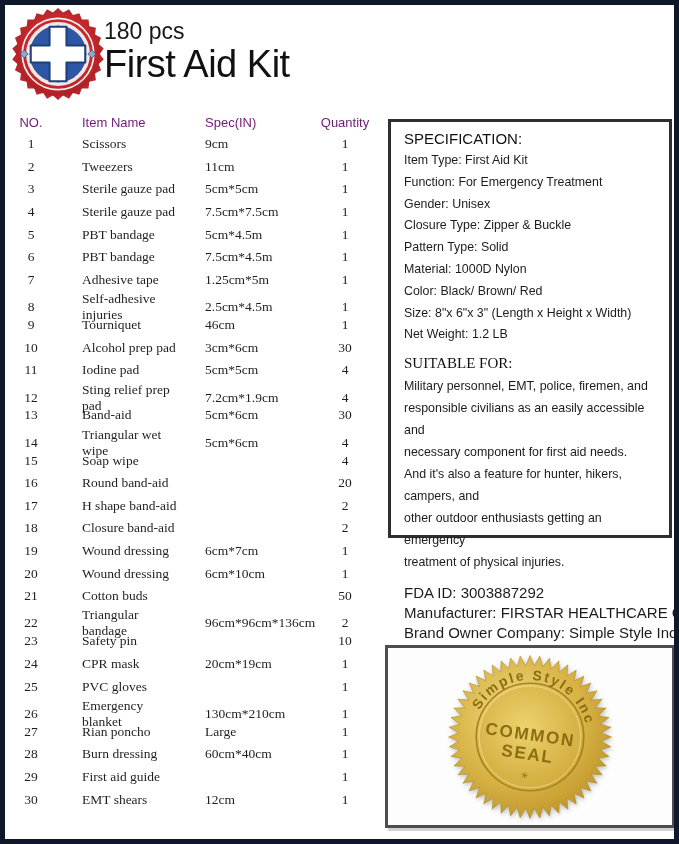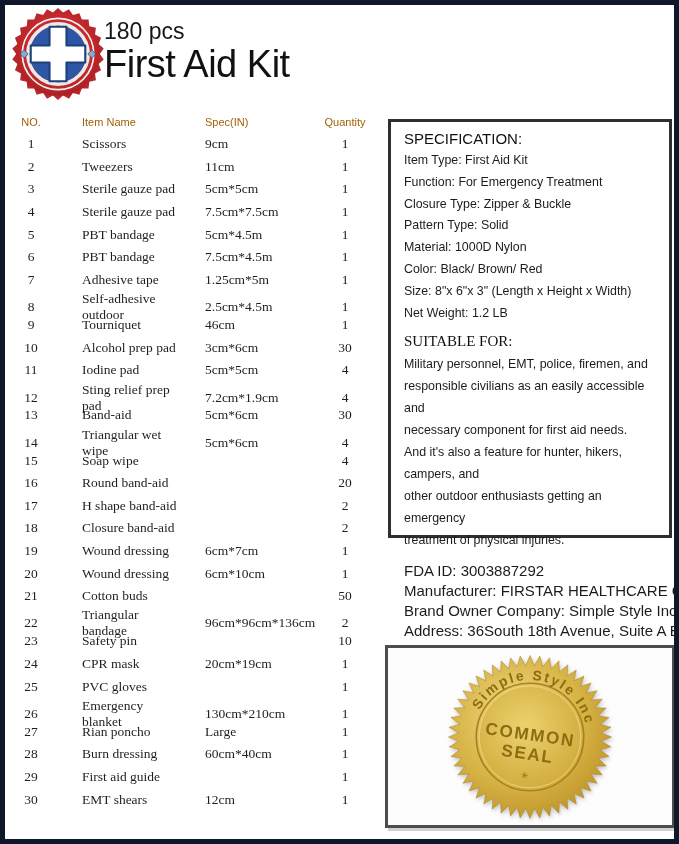--- a/index.html
+++ b/index.html
@@ -13,21 +13,21 @@
   .brand-text { position:absolute; left:99px; top:13px; }
   .count-label { font-size:23px; line-height:26px; color:#161616; }
   .page-title  { font-size:38px; line-height:40px; letter-spacing:-0.5px; color:#111; }
   
   .t-head, .t-body { position:absolute; left:0; width:382px; }
   .t-head { top:107px; }
   .t-row {
     display:grid; grid-template-columns:52px 123px 130px 70px;
     height:22.6px; align-items:center;
   }
-  .t-head .t-row { height:20px; font-size:11px; color:#a16207; }
+  .t-head .t-row { height:20px; font-size:13px; color:#701a75; }
   .t-body { top:128px; font-family:"Liberation Serif", serif; font-size:13.5px; color:#1f1f1f; }
   .c-no   { text-align:center; }
   .c-name { padding-left:25px; }
   .c-spec { padding-left:25px; }
   .c-qty  { text-align:center; }
   .t-total .t-row { height:26px;margin-top:48px; }
   
   .spec-box {
     position:absolute; left:383px; top:114px; width:284px; height:419px;
     border:3px solid #2f2f2f; box-sizing:border-box;
@@ -131,21 +131,21 @@
 
       <div class="t-row">
         <div class="c-no">7</div>
         <div class="c-name">Adhesive tape</div>
         <div class="c-spec">1.25cm*5m</div>
         <div class="c-qty">1</div>
       </div>
 
       <div class="t-row">
         <div class="c-no">8</div>
-        <div class="c-name">Self-adhesive outdoor</div>
+        <div class="c-name">Self-adhesive injuries</div>
         <div class="c-spec">2.5cm*4.5m</div>
         <div class="c-qty">1</div>
       </div>
 
       <div class="t-row">
         <div class="c-no">9</div>
         <div class="c-name">Tourniquet</div>
         <div class="c-spec">46cm</div>
         <div class="c-qty">1</div>
       </div>
@@ -306,20 +306,21 @@
       <div class="c-qty">180</div>
     </div>
   </div>
 
   <div class="spec-box">
     <div class="sec-title">SPECIFICATION:</div>
     <div>
 
     <div class="spec-line">Item Type: First Aid Kit</div>
         <div class="spec-line">Function: For Emergency Treatment</div>
+        <div class="spec-line">Gender: Unisex</div>
         <div class="spec-line">Closure Type: Zipper &amp; Buckle</div>
         <div class="spec-line">Pattern Type: Solid</div>
         <div class="spec-line">Material: 1000D Nylon</div>
         <div class="spec-line">Color: Black/ Brown/ Red</div>
         <div class="spec-line">Size: 8"x 6"x 3" (Length x Height x Width)</div>
         <div class="spec-line">Net Weight: 1.2 LB</div>
       </div>
     <div class="sec-title suitable-title">SUITABLE FOR:</div>
     <div>
 

